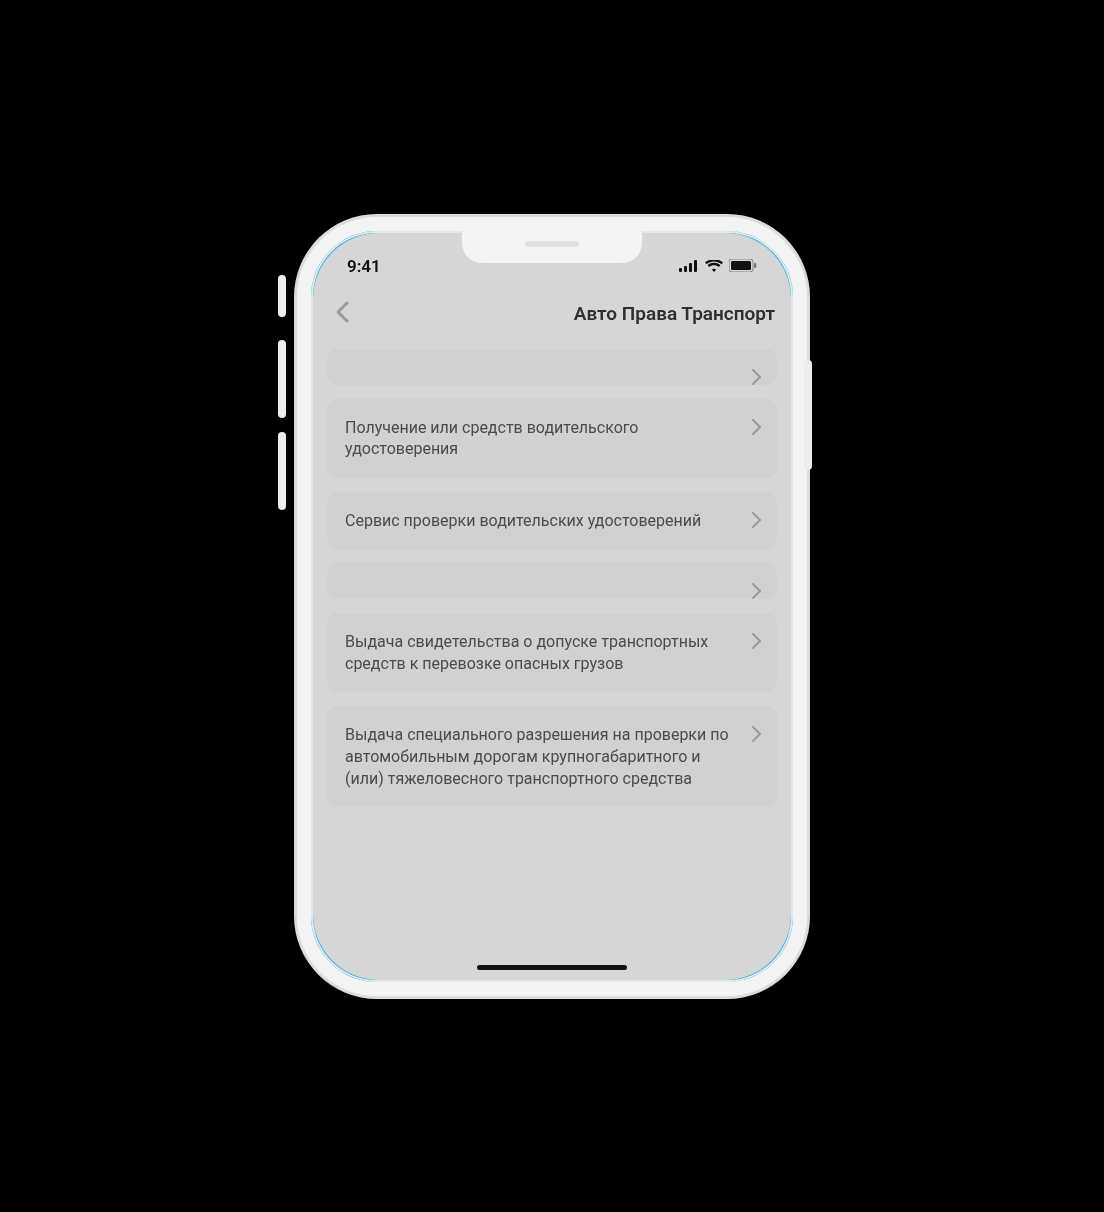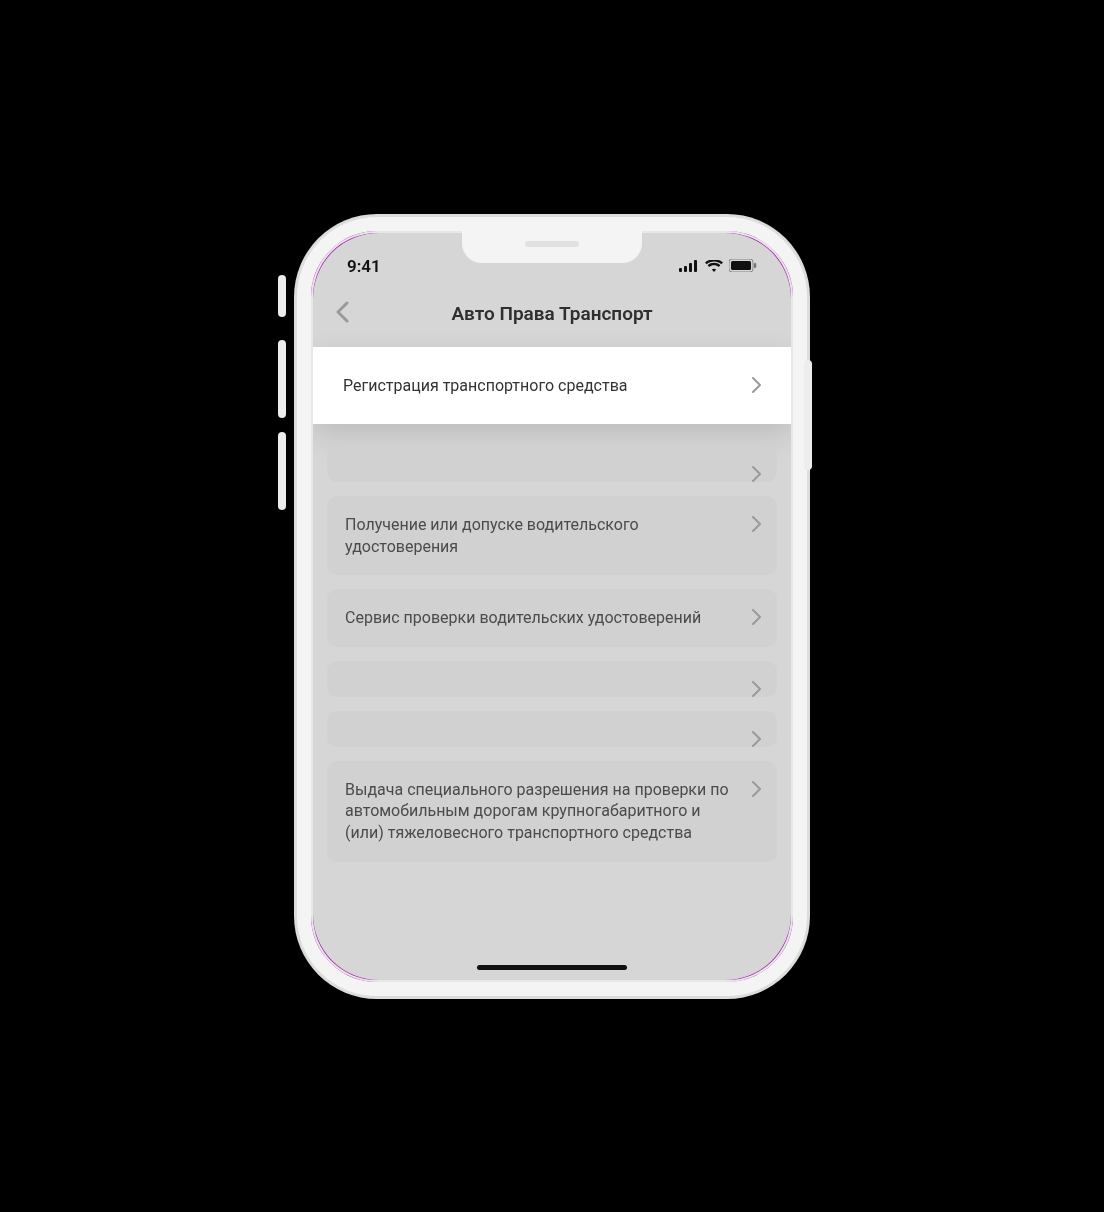--- a/index.html
+++ b/index.html
@@ -20,21 +20,21 @@
     border-radius: 80px;
     box-shadow: 30px 30px 40px rgba(0,0,0,0.6);
     left: 300px;
     top: 80px;
     z-index: 0;
   }
   .phone {
     position: relative;
     width: 510px;
     height: 779px;
-    background: #a21caf;
+    background: #0ea5e9;
     border-radius: 80px;
     border: 14px solid #f4f4f4;
     box-shadow:
       0 0 0 2px #e7e7e7 inset,
       0 0 0 3px #dcdcdc;
     z-index: 1;
     overflow: hidden;
     padding-left: 47px;
   }
   .side-btn {
@@ -99,21 +99,21 @@
     gap: 6px;
   }
   .status-right svg { display: block; }
 
   
   .header {
     position: relative;
     height: 54px;
     display: flex;
     align-items: center;
-    justify-content: center;
+    justify-content: flex-end;
     padding: 0 16px;
   }
   .header-title {
     font-size: 19px;
     font-weight: 600;
     color: #2f2f2f;
   }
   .back-btn {
     position: absolute;
     left: 14px;
@@ -219,40 +219,32 @@
           <svg width="14" height="22" viewBox="0 0 14 22" fill="none">
             <path d="M12 2 L3 11 L12 20" stroke="#9a9a9a" stroke-width="3" stroke-linecap="round" stroke-linejoin="round"></path>
           </svg>
         </span>
       </div>
       <div class="header-title">Авто Права Транспорт</div>
     </div>
 
     <div class="list">
 
-      <div class="item highlight">
-        <span>Регистрация транспортного средства</span>
-        <span class="chev">
-          <svg width="9" height="16" viewBox="0 0 9 16" fill="none">
-              <path d="M1 1 L8 8 L1 15" stroke="#9a9a9a" stroke-width="2" stroke-linecap="round" stroke-linejoin="round"></path>
-            </svg>
-        </span>
-      </div>
-
-      <div class="item">
-        <span class="chev">
-          <svg width="9" height="16" viewBox="0 0 9 16" fill="none">
-              <path d="M1 1 L8 8 L1 15" stroke="#9a9a9a" stroke-width="2" stroke-linecap="round" stroke-linejoin="round"></path>
-            </svg>
-        </span>
-      </div>
-
-
-      <div class="item">
-        <span>Получение или допуске водительского удостоверения</span>
+
+      <div class="item">
+        <span class="chev">
+          <svg width="9" height="16" viewBox="0 0 9 16" fill="none">
+              <path d="M1 1 L8 8 L1 15" stroke="#9a9a9a" stroke-width="2" stroke-linecap="round" stroke-linejoin="round"></path>
+            </svg>
+        </span>
+      </div>
+
+
+      <div class="item">
+        <span>Получение или средств водительского удостоверения</span>
         <span class="chev">
           <svg width="9" height="16" viewBox="0 0 9 16" fill="none">
               <path d="M1 1 L8 8 L1 15" stroke="#9a9a9a" stroke-width="2" stroke-linecap="round" stroke-linejoin="round"></path>
             </svg>
         </span>
       </div>
 
       <div class="item">
         <span>Сервис проверки водительских удостоверений</span>
         <span class="chev">
@@ -264,20 +256,21 @@
 
       <div class="item">
         <span class="chev">
           <svg width="9" height="16" viewBox="0 0 9 16" fill="none">
               <path d="M1 1 L8 8 L1 15" stroke="#9a9a9a" stroke-width="2" stroke-linecap="round" stroke-linejoin="round"></path>
             </svg>
         </span>
       </div>
 
       <div class="item">
+        <span>Выдача свидетельства о допуске транспортных средств к перевозке опасных грузов</span>
         <span class="chev">
           <svg width="9" height="16" viewBox="0 0 9 16" fill="none">
               <path d="M1 1 L8 8 L1 15" stroke="#9a9a9a" stroke-width="2" stroke-linecap="round" stroke-linejoin="round"></path>
             </svg>
         </span>
       </div>
 
       <div class="item">
         <span>Выдача специального разрешения на проверки по автомобильным дорогам крупногабаритного и (или) тяжеловесного транспортного средства</span>
         <span class="chev">

